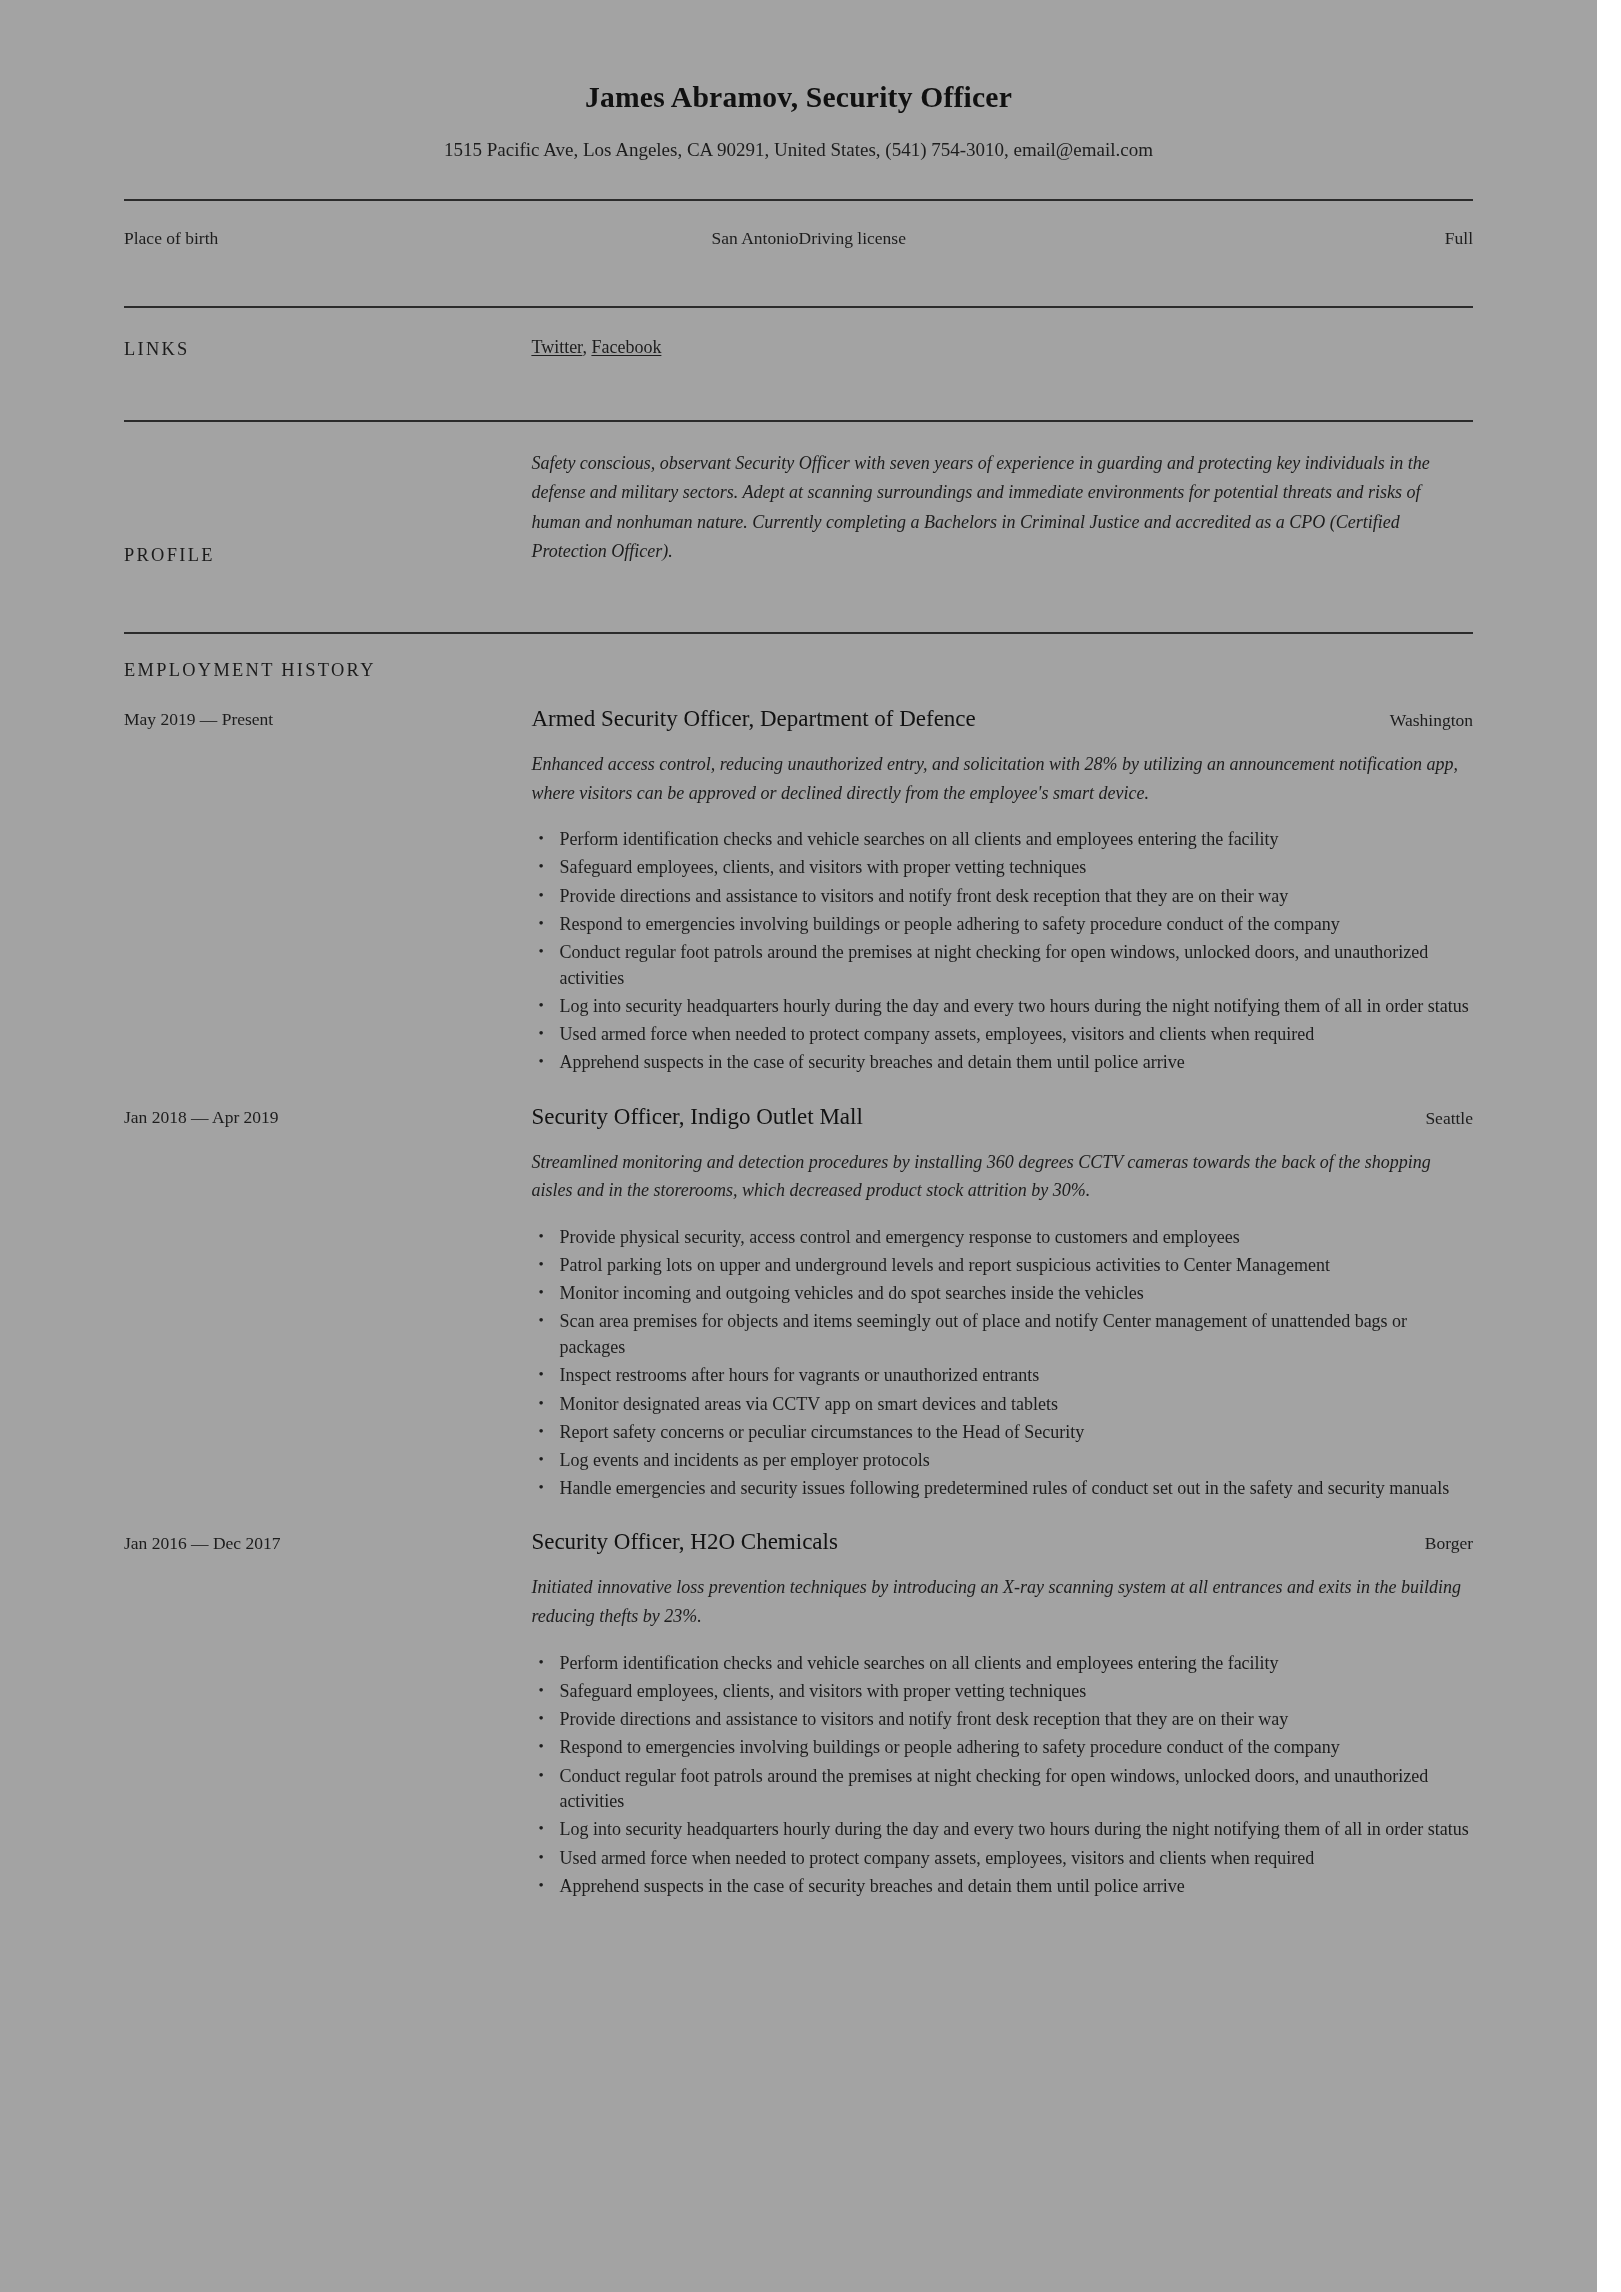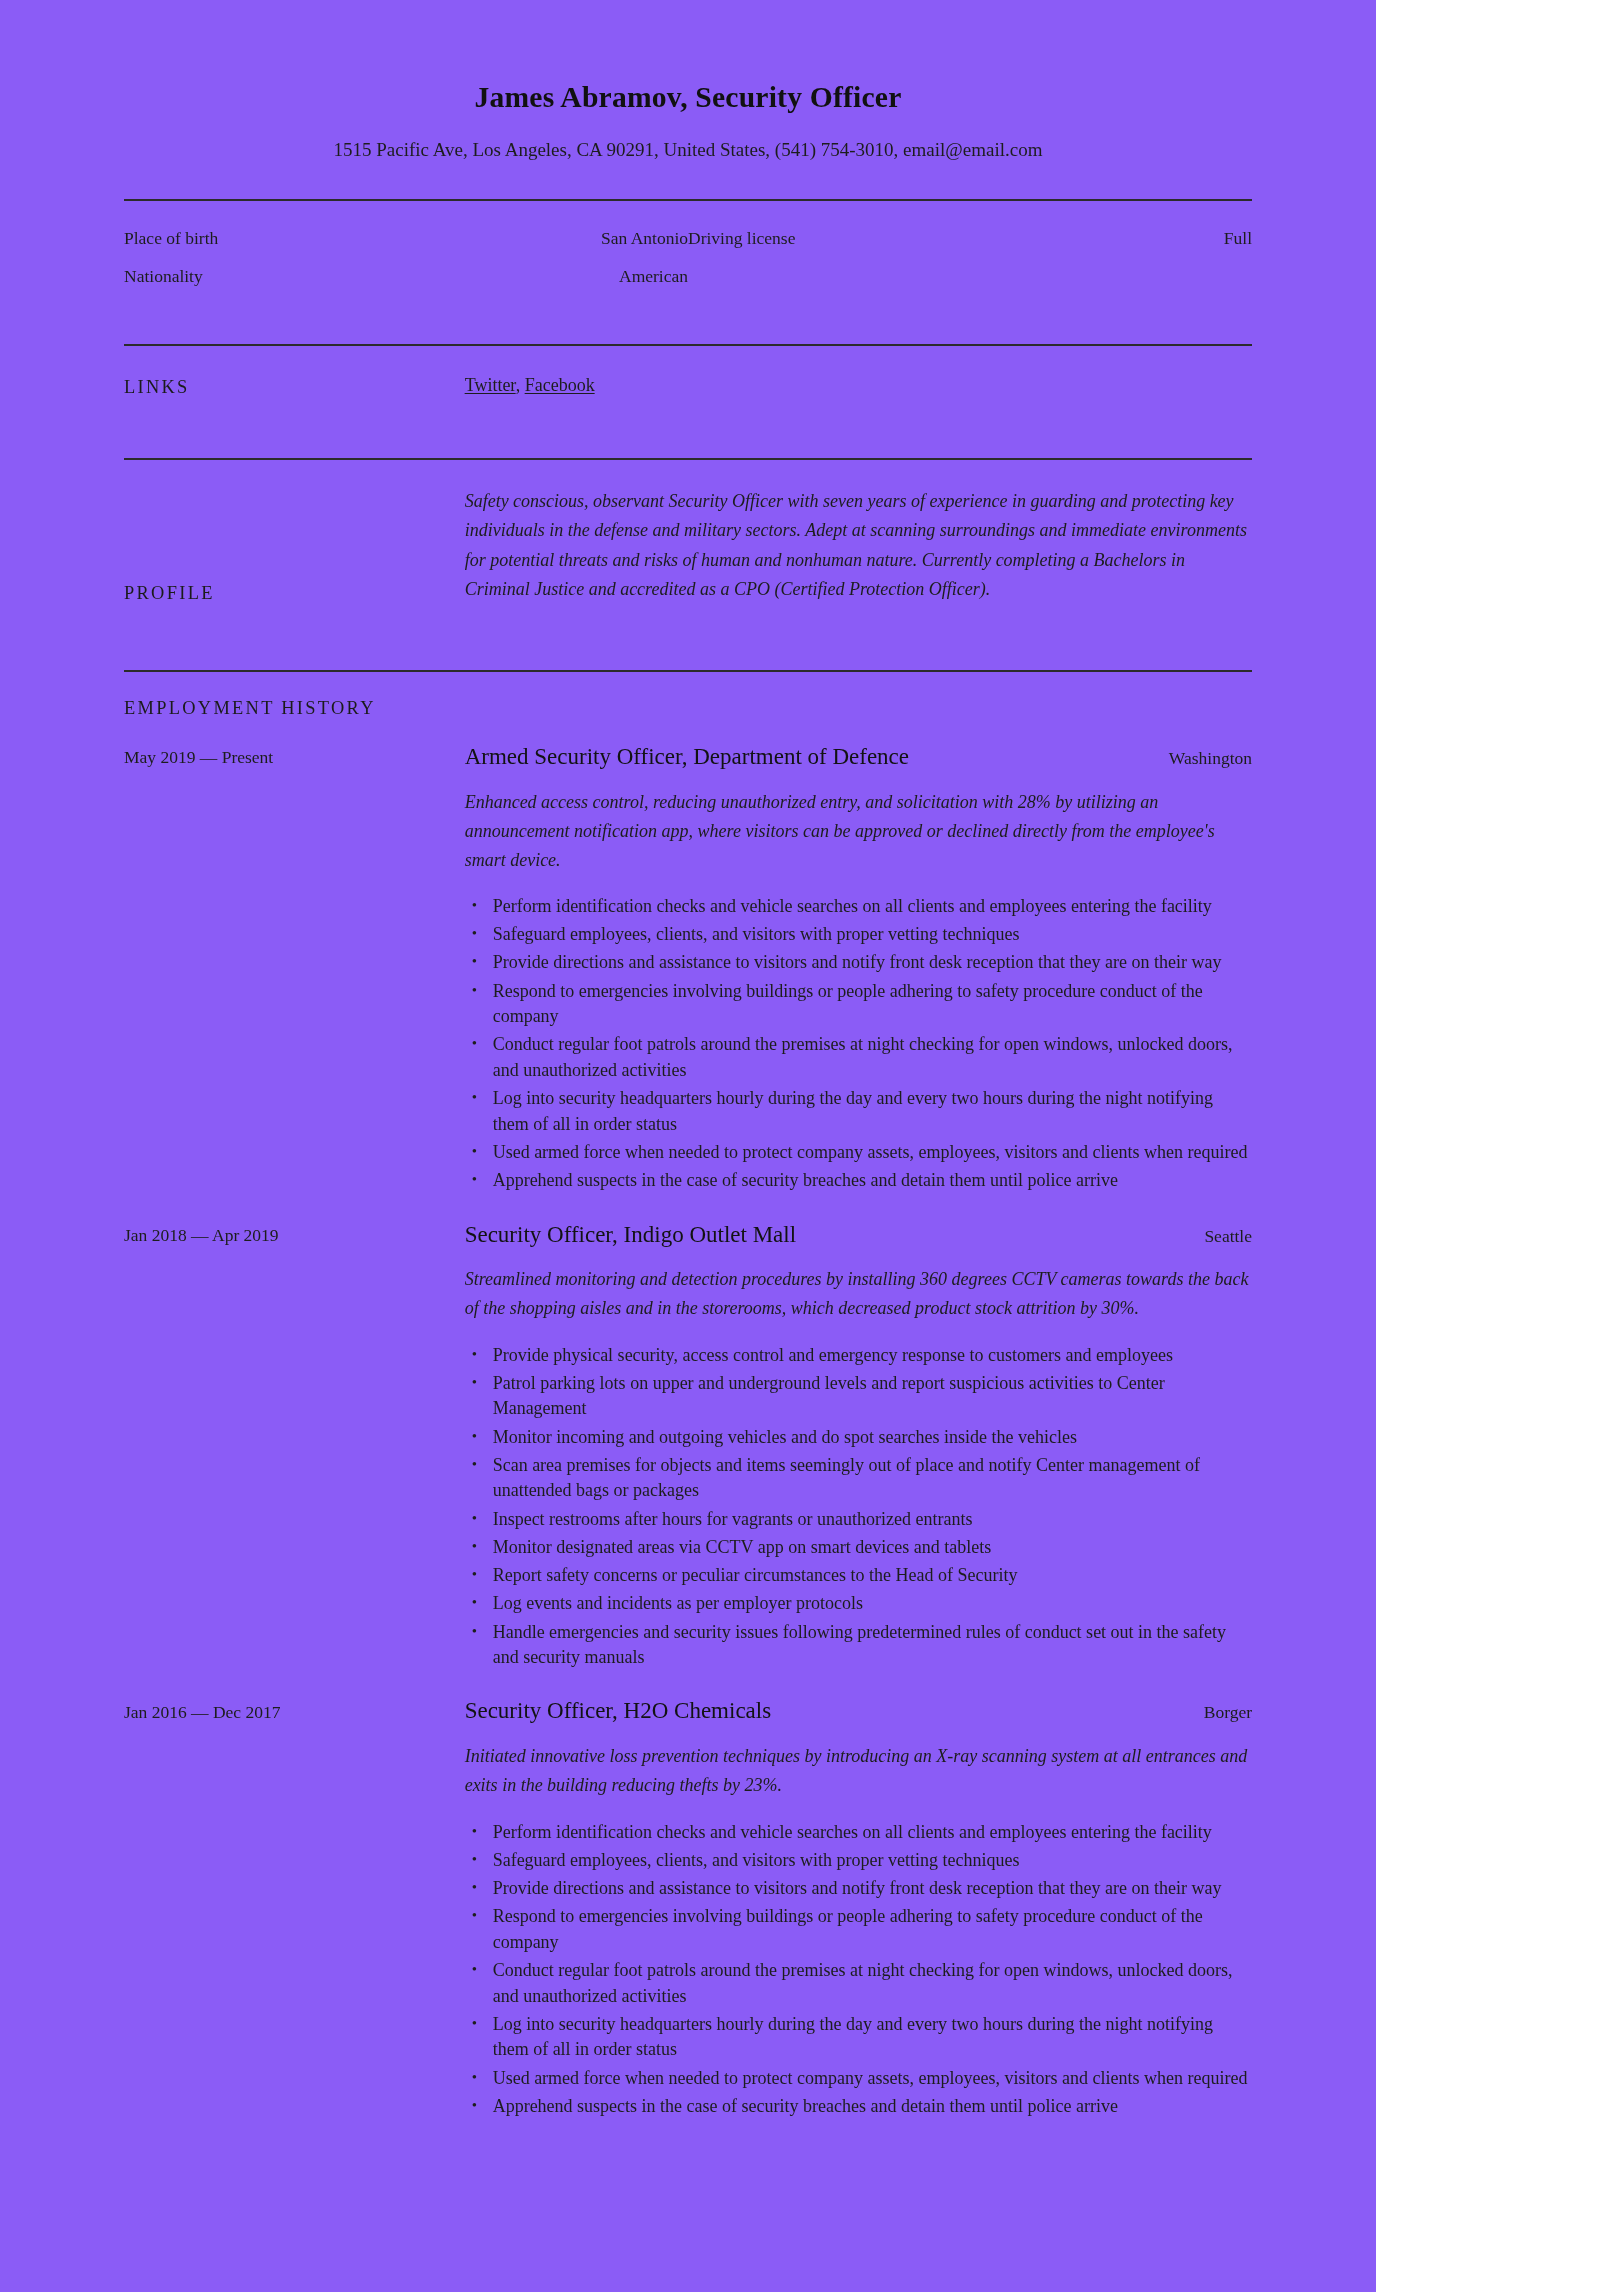--- a/index.html
+++ b/index.html
@@ -9,23 +9,23 @@
     background: #ffffff;
   }
 
   body {
     font-family: "Liberation Serif", "DejaVu Serif", serif;
     color: #1b1b1b;
     -webkit-font-smoothing: antialiased;
   }
 
   .page {
-    width: 1376px;
+    width: 1597px;
     min-height: 2293px;
-    background: #8b5cf6;
+    background: #a3a3a3;
     padding: 0 124px;
     position: relative;
   }
 
   
   .doc-header {
     padding-top: 79px;
     text-align: center;
   }
   .doc-title {
@@ -231,30 +231,20 @@
 
   <div class="details">
     <div class="details-row">
       <div class="details-cell">
         <span class="details-key">Place of birth</span>
         <span class="details-val">San Antonio</span>
       </div>
       <div class="details-cell">
         <span class="details-key">Driving license</span>
         <span class="details-val">Full</span>
-      </div>
-    </div>
-    <div class="details-row">
-      <div class="details-cell">
-        <span class="details-key">Nationality</span>
-        <span class="details-val">American</span>
-      </div>
-      <div class="details-cell">
-        <span class="details-key"></span>
-        <span class="details-val"></span>
       </div>
     </div>
   </div>
 
   <div class="rule rule-links"></div>
 
   <div class="section links">
     <div class="col-label">
       <div class="section-heading">LINKS</div>
     </div>

